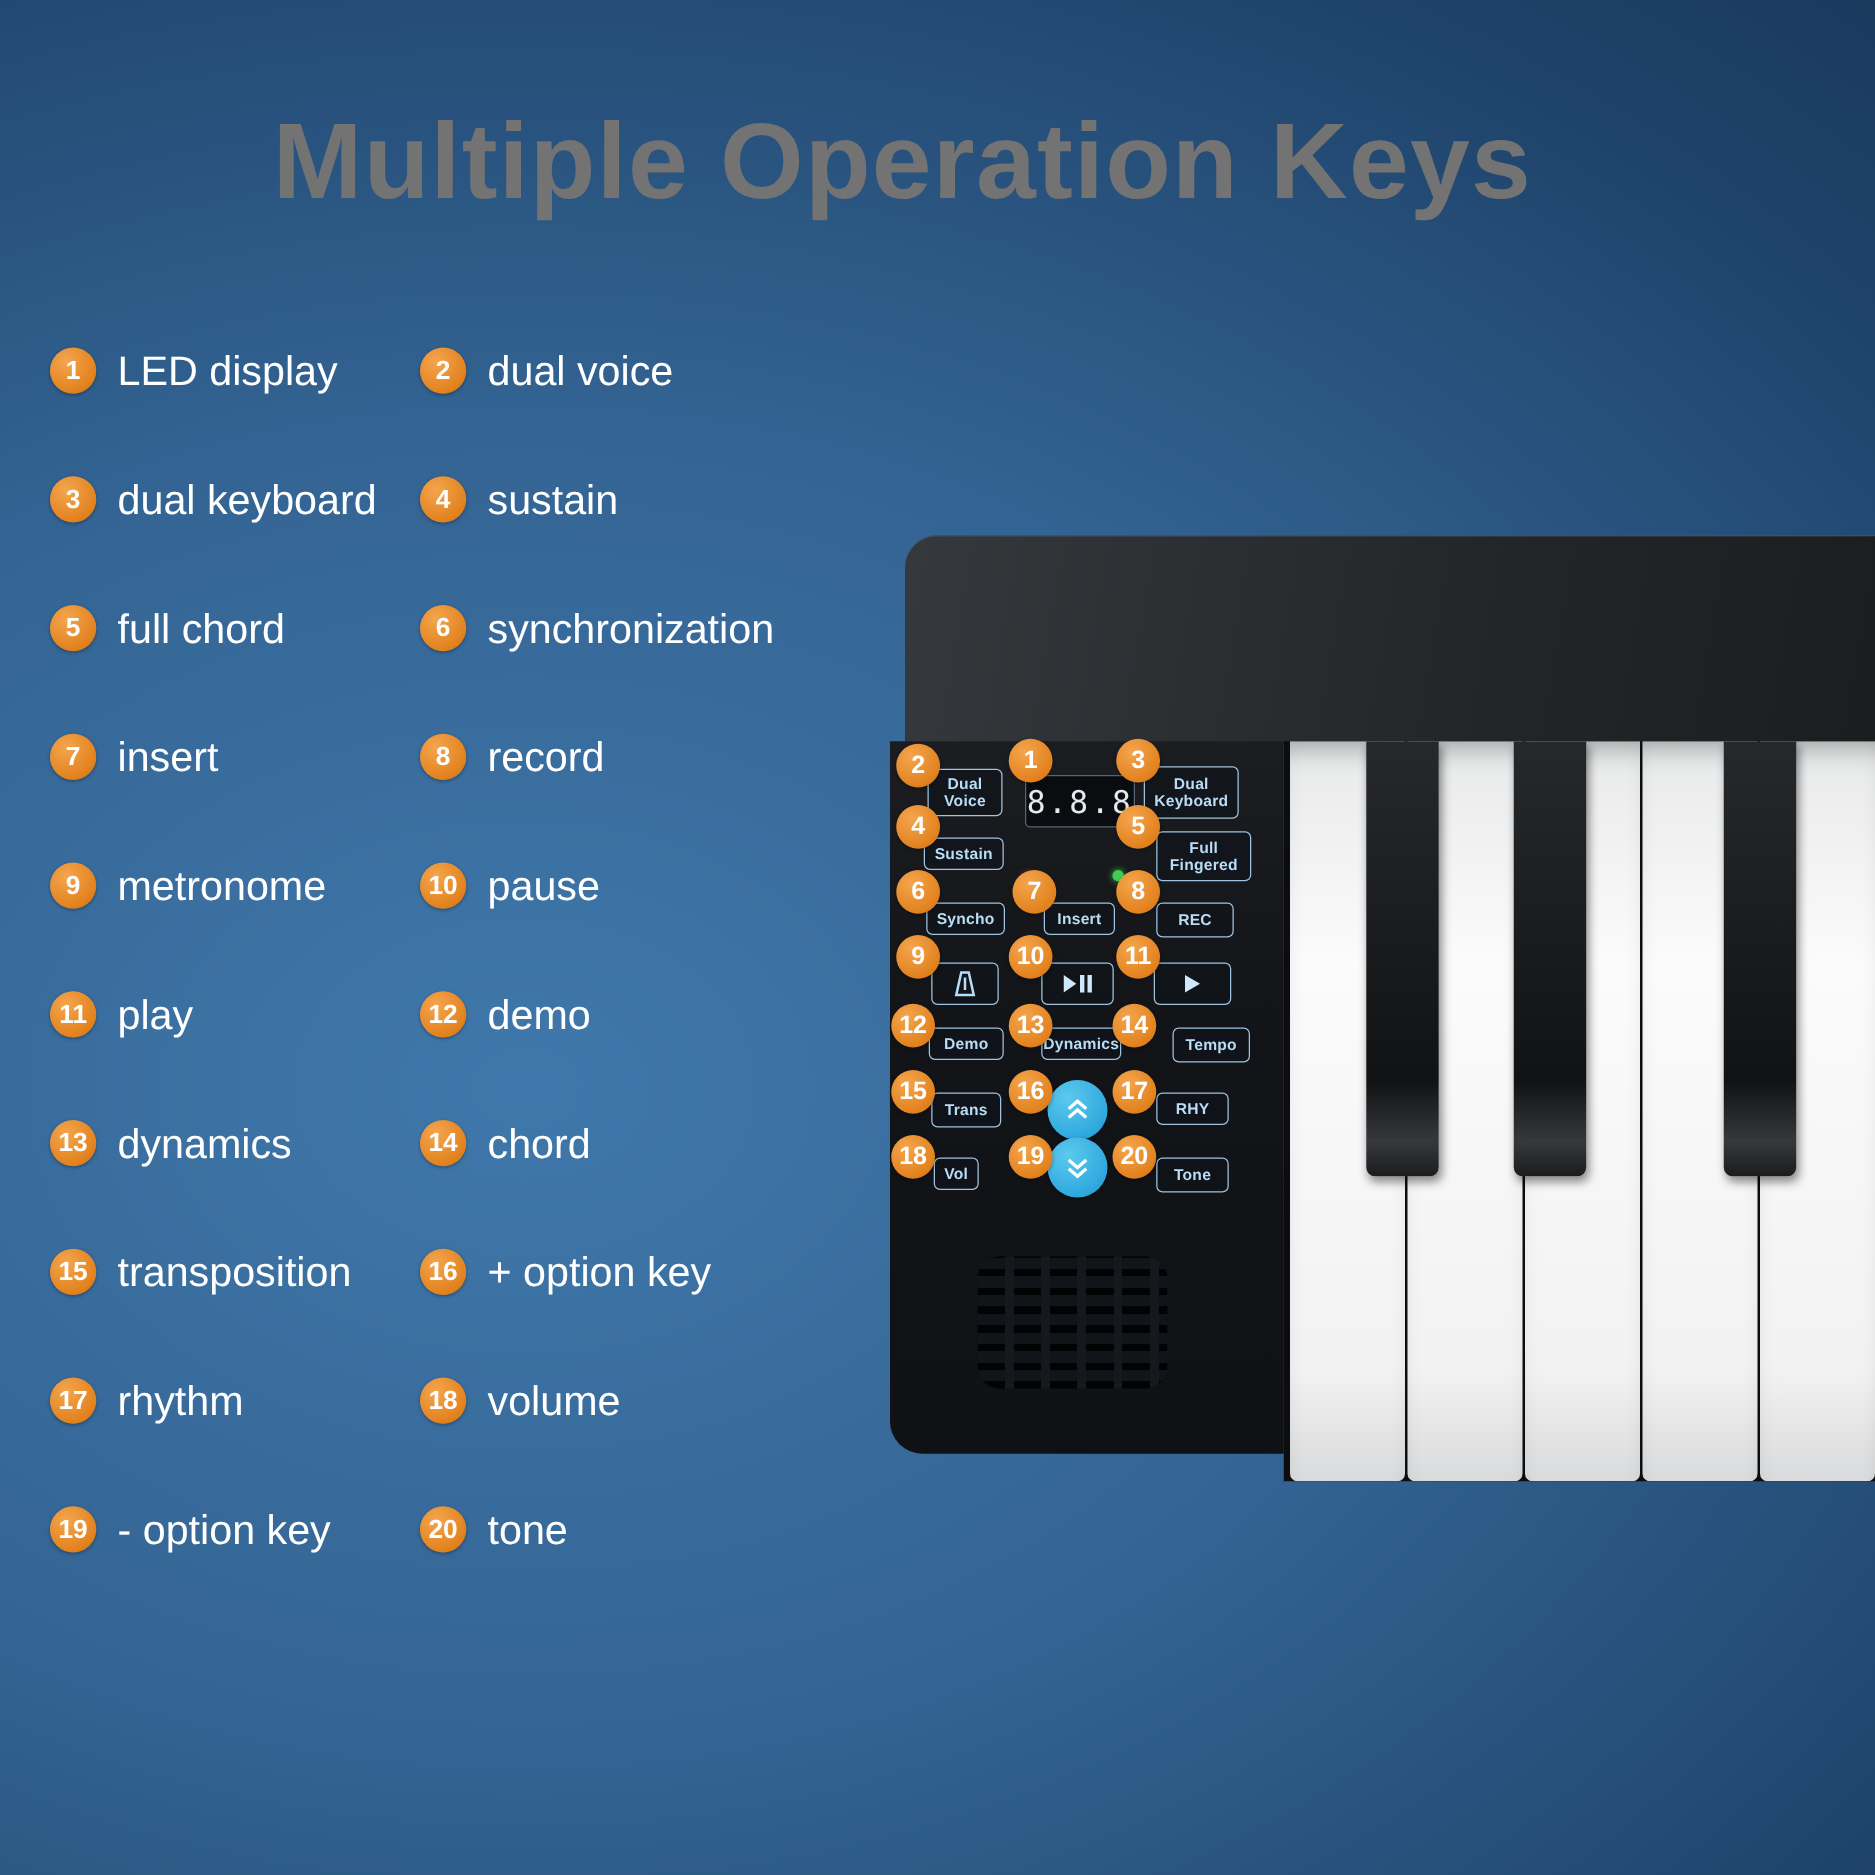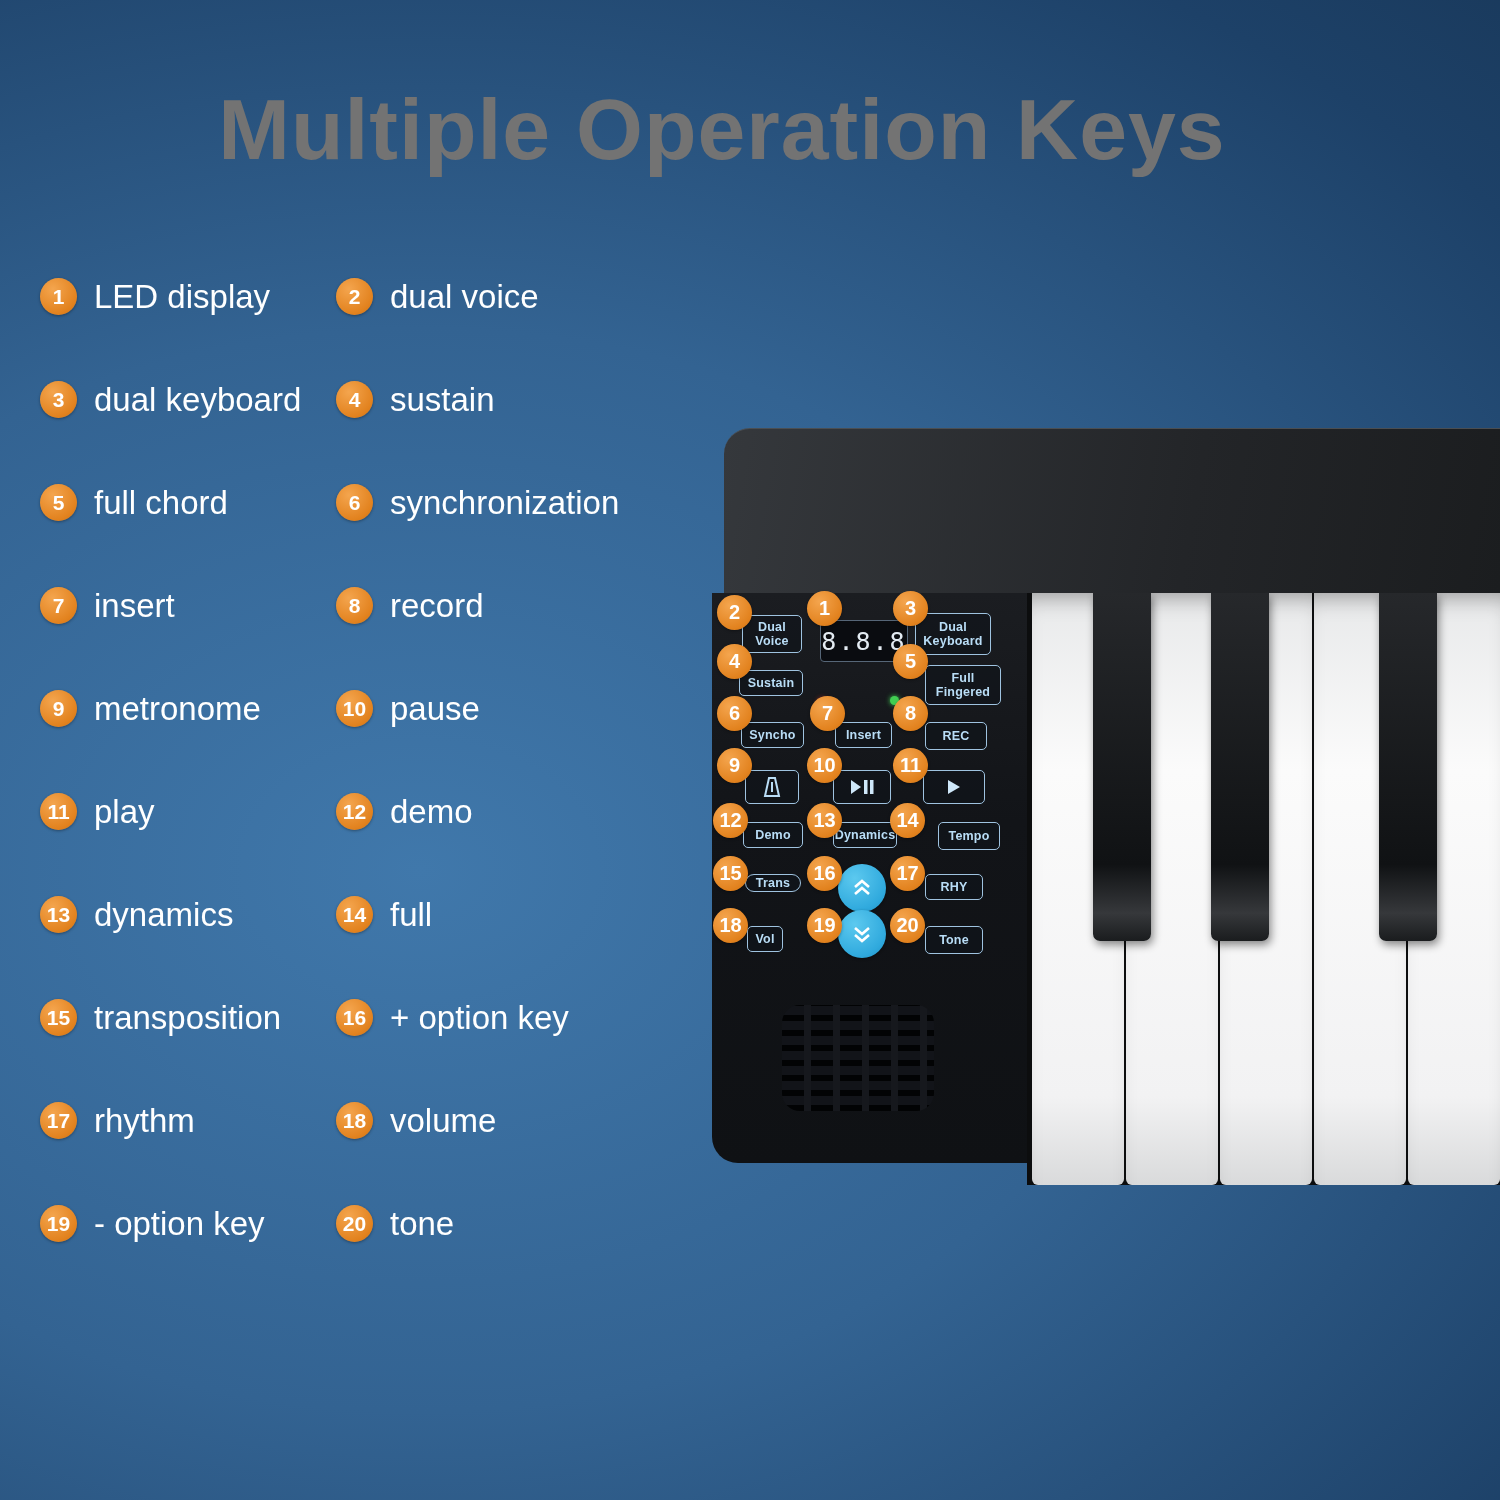--- a/index.html
+++ b/index.html
@@ -164,21 +164,21 @@
   <div class="legend-item">
     <span class="badge">12</span>
     <span class="legend-label">demo</span>
   </div>
   <div class="legend-item">
     <span class="badge">13</span>
     <span class="legend-label">dynamics</span>
   </div>
   <div class="legend-item">
     <span class="badge">14</span>
-    <span class="legend-label">full</span>
+    <span class="legend-label">chord</span>
   </div>
   <div class="legend-item">
     <span class="badge">15</span>
     <span class="legend-label">transposition</span>
   </div>
   <div class="legend-item">
     <span class="badge">16</span>
     <span class="legend-label">+ option key</span>
   </div>
   <div class="legend-item">
@@ -245,21 +245,21 @@
     <div class="pbtn" style="left:211px; top:177px; width:62px; height:34px;">
       <svg class="icon-svg" width="14" height="16" viewBox="0 0 14 16">
         <path d="M1 1 L13 8 L1 15 Z" fill="#cfe8fa"></path>
       </svg>
     </div>
 
     <div class="pbtn" style="left:31px; top:229px; width:60px; height:26px;">Demo</div>
     <div class="pbtn" style="left:121px; top:229px; width:64px; height:26px;">Dynamics</div>
     <div class="pbtn" style="left:211px; top:229px; width:62px; height:28px;margin-left:15px;">Tempo</div>
 
-    <div class="pbtn" style="left:33px; top:281px; width:56px; height:18px;border-radius:13px;">Trans</div>
+    <div class="pbtn" style="left:33px; top:281px; width:56px; height:28px;">Trans</div>
     <div class="round-btn" style="left:126px; top:271px;">
       <svg class="icon-svg" width="20" height="18" viewBox="0 0 20 18">
         <polyline points="3,8 10,2 17,8" fill="none" stroke="#ffffff" stroke-width="2.6"></polyline>
         <polyline points="3,15 10,9 17,15" fill="none" stroke="#ffffff" stroke-width="2.6"></polyline>
       </svg>
     </div>
     <div class="pbtn" style="left:213px; top:281px; width:58px; height:26px;">RHY</div>
 
     <div class="pbtn" style="left:35px; top:333px; width:36px; height:26px;">Vol</div>
     <div class="round-btn" style="left:126px; top:317px;">

